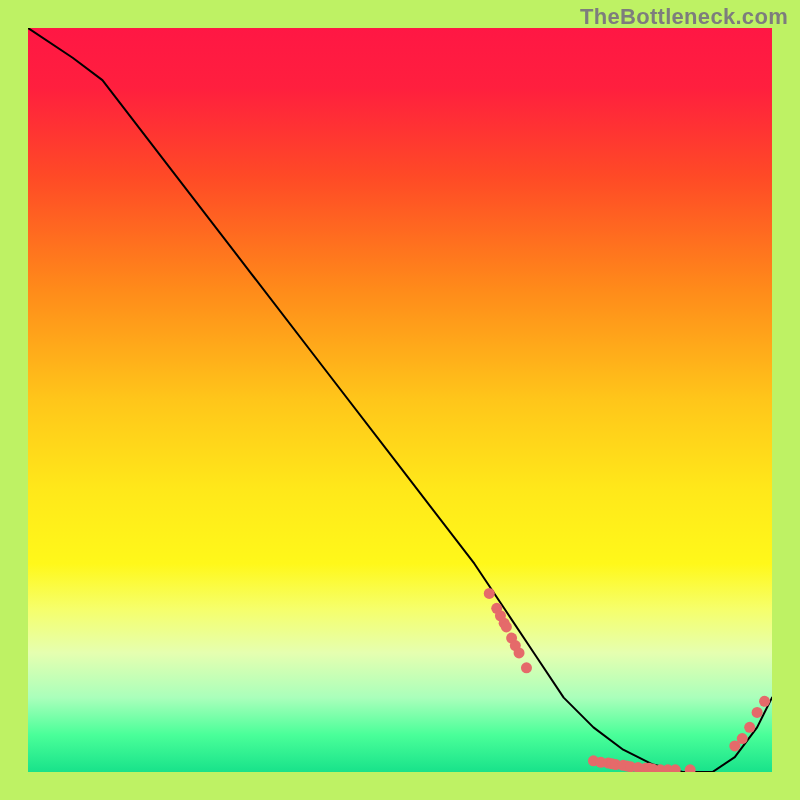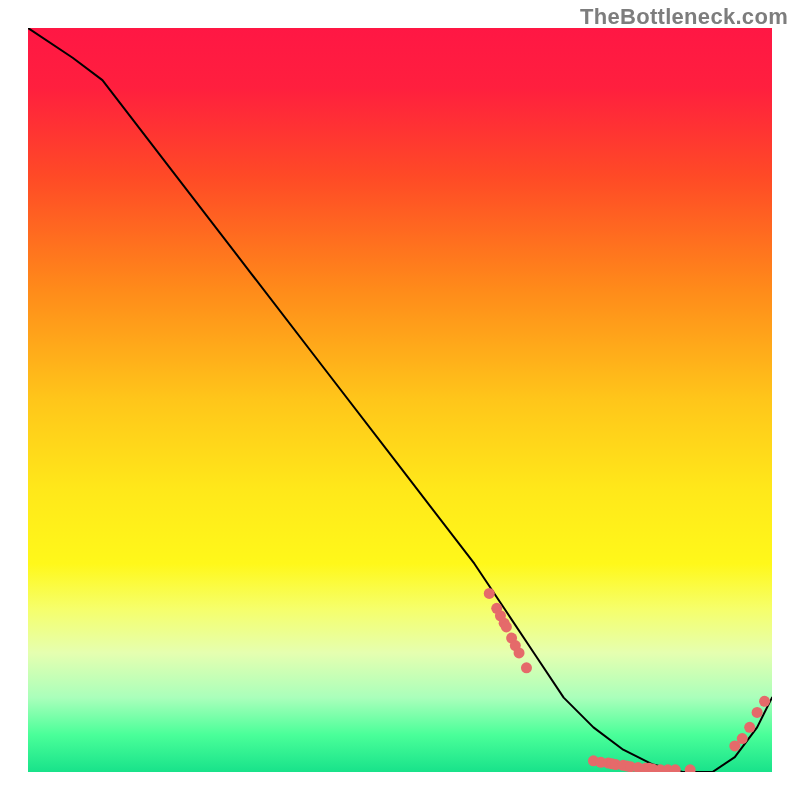--- a/index.html
+++ b/index.html
@@ -1,21 +1,21 @@
 <!DOCTYPE html>
 <html><head>
 <meta charset="utf-8">
 <style>
   * { margin: 0; padding: 0; box-sizing: border-box; }
   html, body { width: 800px; height: 800px; overflow: hidden; background: #000; }
   .frame {
     position: relative;
     width: 800px;
     height: 800px;
-    background: #ffffff;
+    background: #bef264;
   }
   .watermark {
     position: absolute;
     top: 4px;
     right: 12px;
     font-family: Arial, Helvetica, sans-serif;
     font-size: 22px;
     font-weight: bold;
     color: #7d7d7d;
     letter-spacing: 0.3px;

